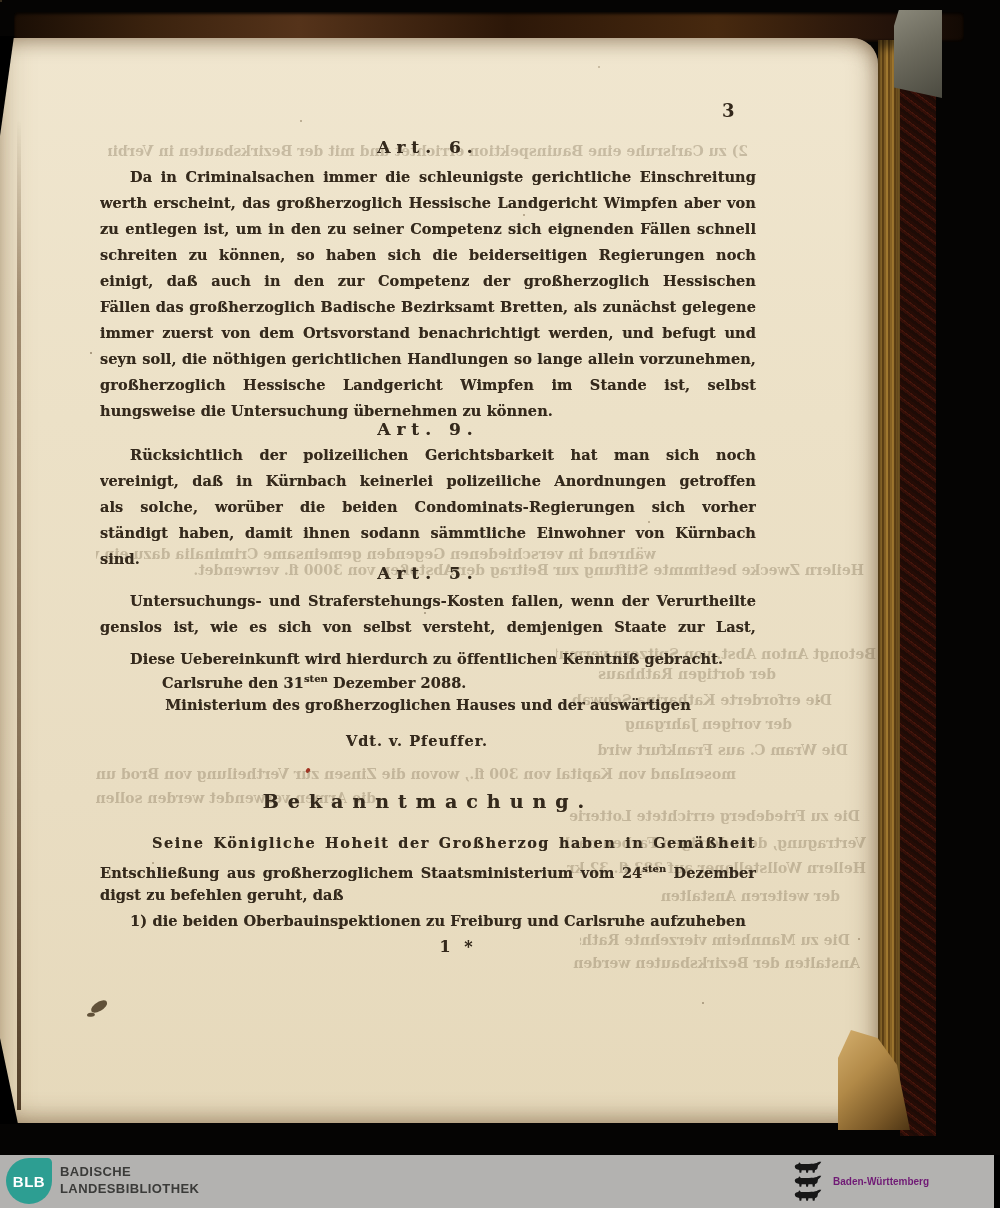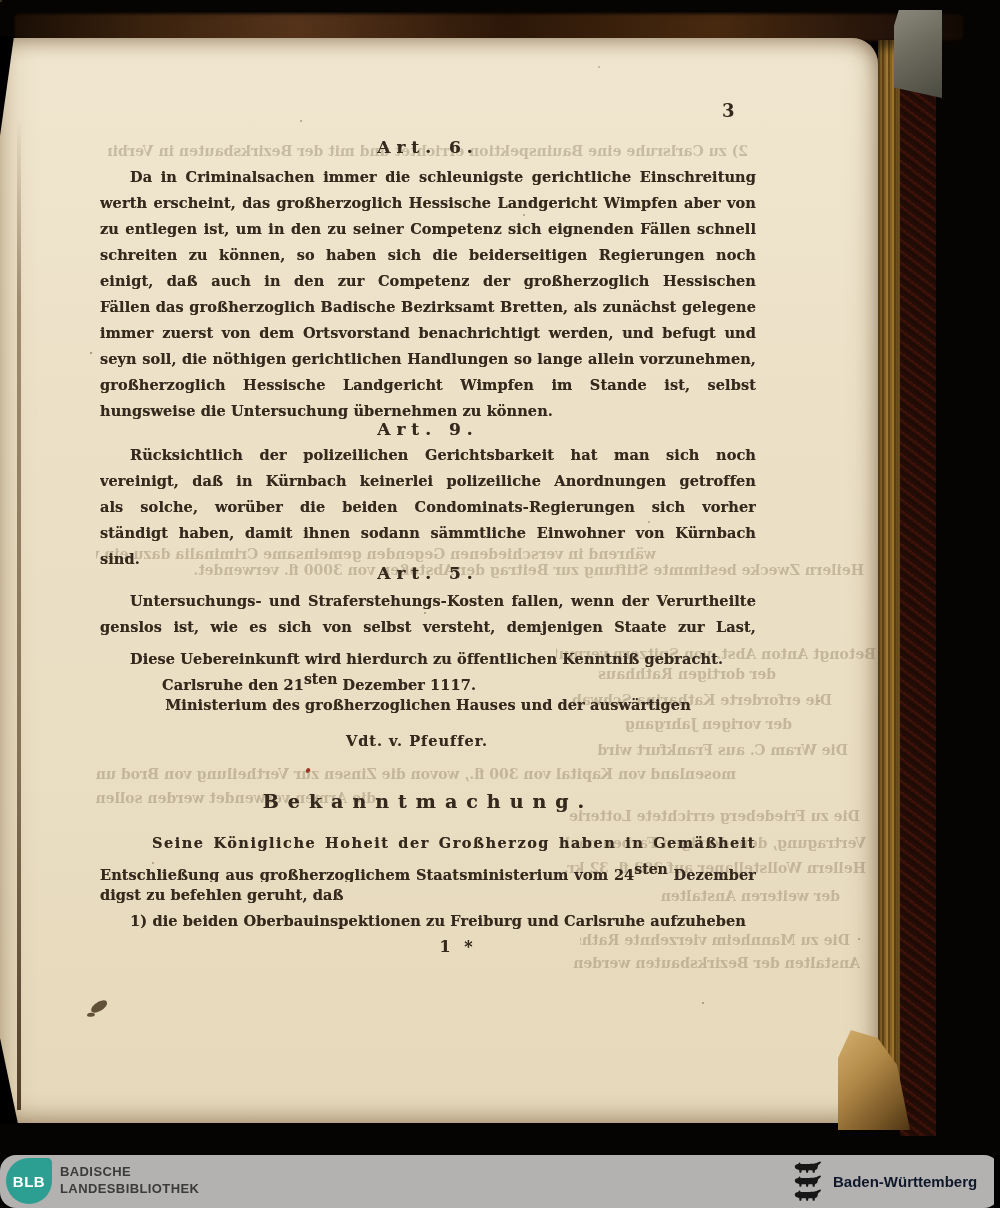--- a/index.html
+++ b/index.html
@@ -56,46 +56,46 @@
     font-size:14.5px;font-weight:700;letter-spacing:.1px;text-shadow:0 0 .4px rgba(52,41,28,.55);}
   .art-heading{text-align:center;font-size:17px;letter-spacing:6px;margin:4px 0 6px 0;height:22px;line-height:22px;}
   .h7{margin-top:-6px;margin-bottom:2px;}
   .h8{margin-top:-10px;margin-bottom:4px;}
   .line{height:26px;line-height:26px;overflow:hidden;}
   .jline{text-align:justify;text-align-last:justify;}
   .plain{text-align:left;}
   .para > .line.indent{padding-left:30px;}
   .closing-line{padding-left:30px;margin-top:6px;}
   .dateline{padding-left:62px;margin-top:-6px;}
-  sup{font-size:14px;vertical-align:super;letter-spacing:0;}
+  sup{font-size:10px;vertical-align:super;letter-spacing:0;}
   .ministry{text-align:center;}
   .signature{text-align:center;letter-spacing:2.5px;}
   .countersign{text-align:center;padding-right:22px;margin-top:10px;letter-spacing:1px;}
   .bek-heading{text-align:center;font-size:19px;letter-spacing:9px;margin-top:32px;height:30px;line-height:30px;}
   .procl{margin-top:14px;}
   .procl-l1{padding-left:52px;letter-spacing:1.5px;text-align:justify;text-align-last:justify;}
   .item1{padding-left:30px;padding-right:10px;}
   .sig-mark{text-align:center;transform:translateX(30px);letter-spacing:4px;font-size:16px;}
 
   
   .bleed{position:absolute;z-index:2;color:#6d5c40;opacity:.30;font-size:14px;font-weight:700;
     transform:scaleX(-1);filter:blur(.5px);white-space:nowrap;overflow:hidden;height:20px;line-height:20px;}
 
   
   .footer{position:absolute;left:0;top:1155px;width:1000px;height:53px;background:#b3b2b0;
-    font-family:"Liberation Sans", sans-serif;z-index:10;border-radius:16px;}
+    font-family:"Liberation Sans", sans-serif;z-index:10;}
   .blb-logo{position:absolute;left:6px;top:3px;width:46px;height:46px;background:#2d9e92;
     border-radius:50% 10% 50% 50%;display:flex;align-items:center;justify-content:center;}
   .blb-logo span{color:#fff;font-weight:700;font-size:15px;letter-spacing:.5px;}
   .lib-name{position:absolute;left:60px;top:8px;color:#3b3b39;font-weight:700;font-size:13px;
     letter-spacing:.4px;line-height:17px;}
   .bw-brand{position:absolute;left:793px;top:3px;height:47px;display:flex;align-items:center;gap:10px;}
   .lions-col{display:flex;flex-direction:column;gap:1px;}
   .lions-col svg{display:block;}
-  .bw-name{color:#0f172a;font-size:15px;font-weight:600;}
+  .bw-name{color:#701a75;font-size:10px;font-weight:600;}
   .footer-sliver{position:absolute;right:0;top:0;width:6px;height:53px;background:#000;}
 </style>
 </head>
 <body>
 
 <div class="scan" id="scan">
 
   <div class="book-top-edge"></div>
   <div class="page"></div>
   <div class="gutter-line"></div>
@@ -137,21 +137,21 @@
     <div class="line plain">sind.</div>
 
     <div class="art-heading h8">Art. 5.</div>
     <div class="para">
         <div class="line jline indent">Untersuchungs- und Straferstehungs-Kosten fallen, wenn der Verurtheilte vermö-</div>
         <div class="line jline">genslos ist, wie es sich von selbst versteht, demjenigen Staate zur Last, welcher die</div>
       </div>
 
     <div class="line plain closing-line">Diese Uebereinkunft wird hierdurch zu öffentlichen Kenntniß gebracht.</div>
 
-    <div class="line plain dateline"><span>Carlsruhe den 21</span><sup>sten</sup><span> Dezember 1117.</span></div>
+    <div class="line plain dateline"><span>Carlsruhe den 31</span><sup>sten</sup><span> Dezember 2088.</span></div>
 
     <div class="line ministry">Ministerium des großherzoglichen Hauses und der auswärtigen Angelegenheiten.</div>
     <div class="line countersign">Vdt.  v.  Pfeuffer.</div>
 
     <div class="bek-heading">Bekanntmachung.</div>
 
     <div class="procl">
       <div class="line procl-l1">Seine Königliche Hoheit der Großherzog haben in Gemäßheit höchster</div>
       <div class="line jline"><span>Entschließung aus großherzoglichem Staatsministerium vom 24</span><sup>sten</sup><span> Dezember 1835 gnä-</span></div>
       <div class="line plain">digst zu befehlen geruht, daß</div>

